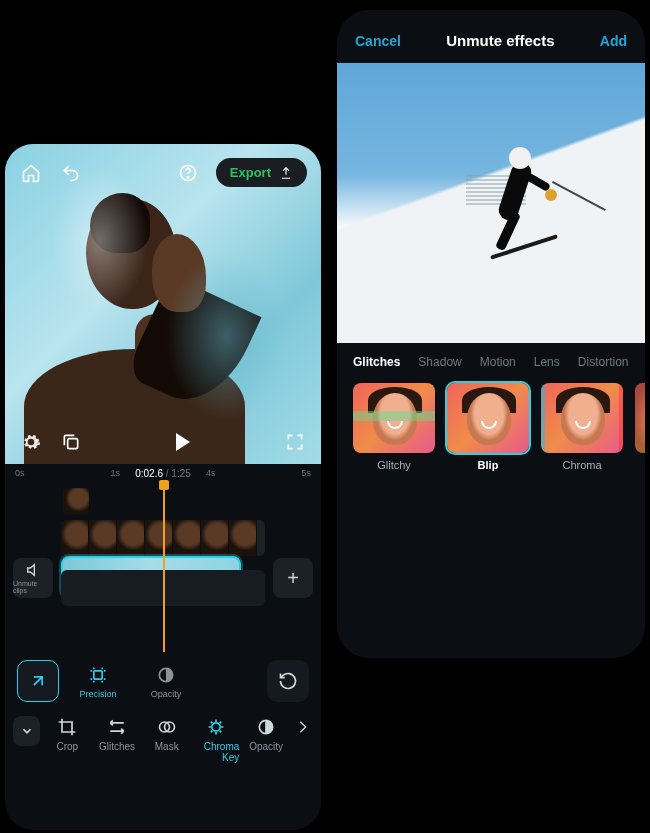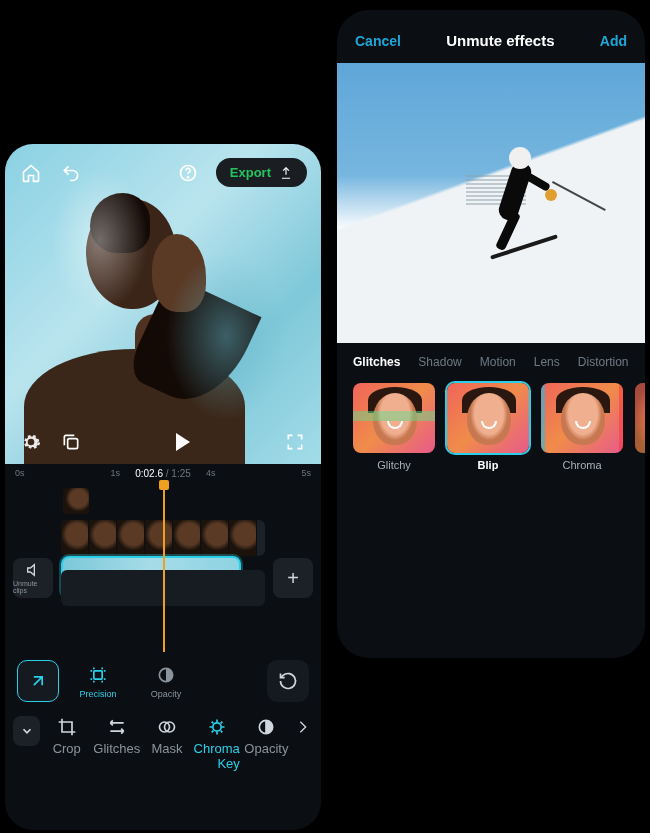--- a/index.html
+++ b/index.html
@@ -48,21 +48,21 @@
   .tool-row1 { display:flex; align-items:center; gap:10px; padding:8px 12px; }
   .tool-box { width:42px; height:42px; border-radius:10px; display:flex; align-items:center; justify-content:center; background:#141a20; color:#cfd6dd; }
   .tool-box.active { border:1.5px solid #2ad0ea; color:#2ad0ea; }
   .tool-col { display:flex; flex-direction:column; align-items:center; gap:3px; font-size:9px; color:#8a939c; width:58px; }
   .tool-col.accent { color:#2ad0ea; }
   .tool-col .ticon { width:22px; height:22px; display:flex; align-items:center; justify-content:center; }
   .spacer { flex:1; }
 
   .tool-row2 { display:flex; align-items:flex-start; gap:4px; padding:6px 8px 10px; }
   .chev-box { width:30px; height:30px; border-radius:8px; background:#1b2127; display:flex; align-items:center; justify-content:center; color:#cfd6dd; }
-  .tool2 { display:flex; flex-direction:column; align-items:center; gap:3px; font-size:13px; color:#8a939c; width:50px; }
+  .tool2 { display:flex; flex-direction:column; align-items:center; gap:3px; font-size:10px; color:#8a939c; width:50px; }
   .tool2.accent { color:#2ad0ea;text-align:right; }
   .tool2 .ticon { width:22px; height:22px; display:flex; align-items:center; justify-content:center; color:#cfd6dd; }
   .tool2.accent .ticon { color:#2ad0ea; }
 
   
   .phone-right { position:absolute; right:5px; top:10px; width:308px; height:648px; background:#0b0f14; border-radius:32px; overflow:hidden; }
   .header-r { display:flex; align-items:center; justify-content:space-between; padding:22px 18px 14px; }
   .header-r .title { color:#fff; font-size:15px; font-weight:700; }
   .link { color:#1ea7d6; font-size:14px; font-weight:600; cursor:pointer; }
 

